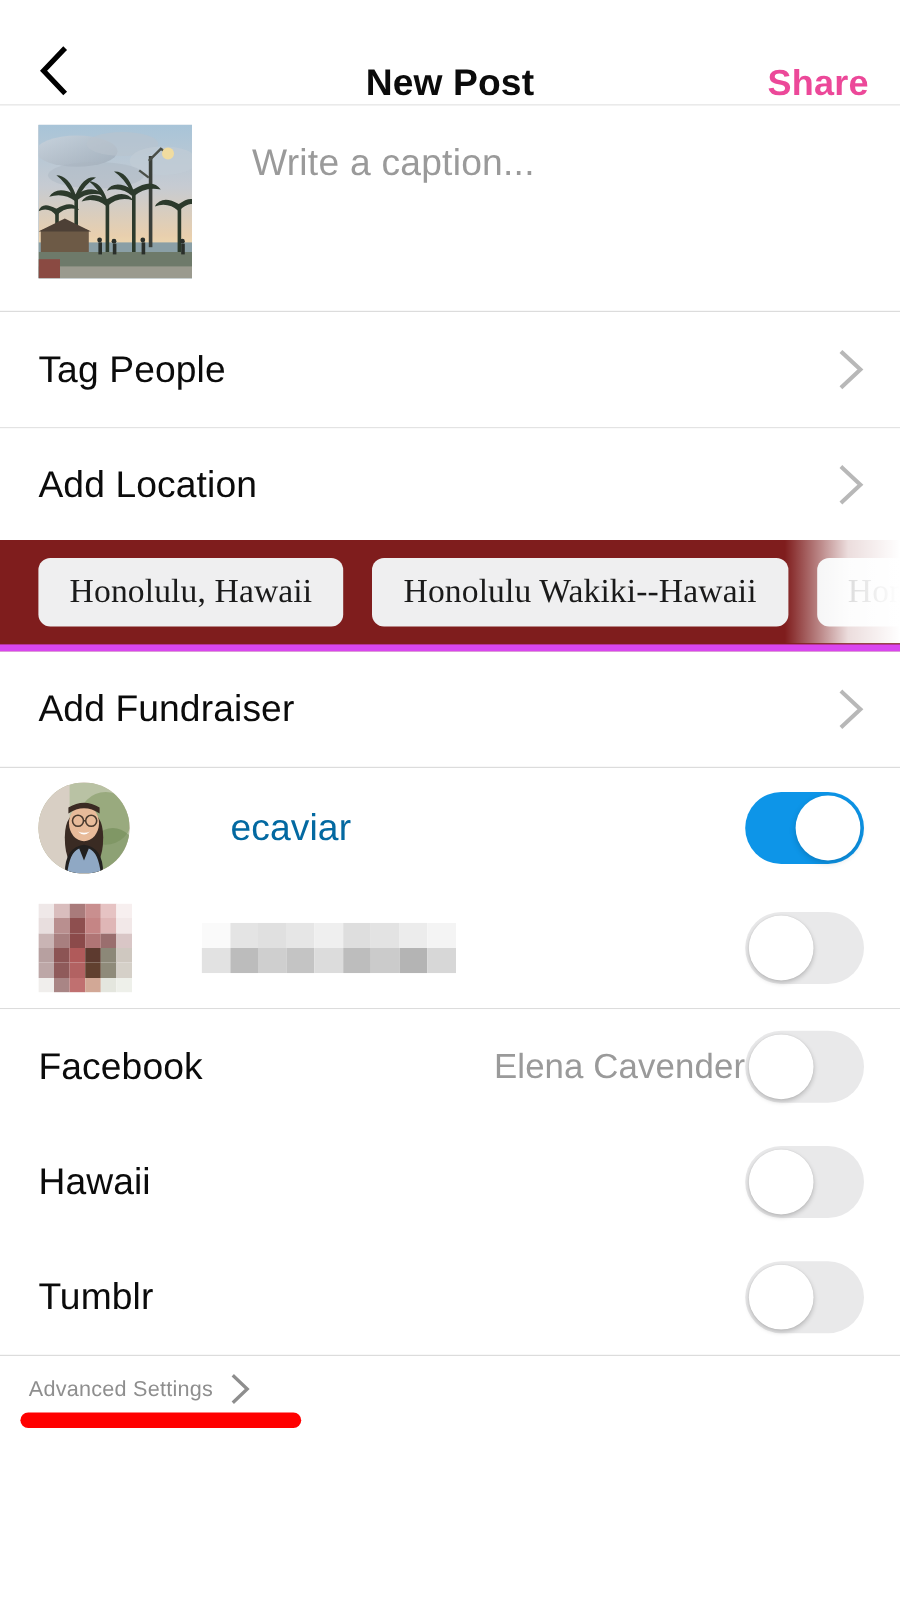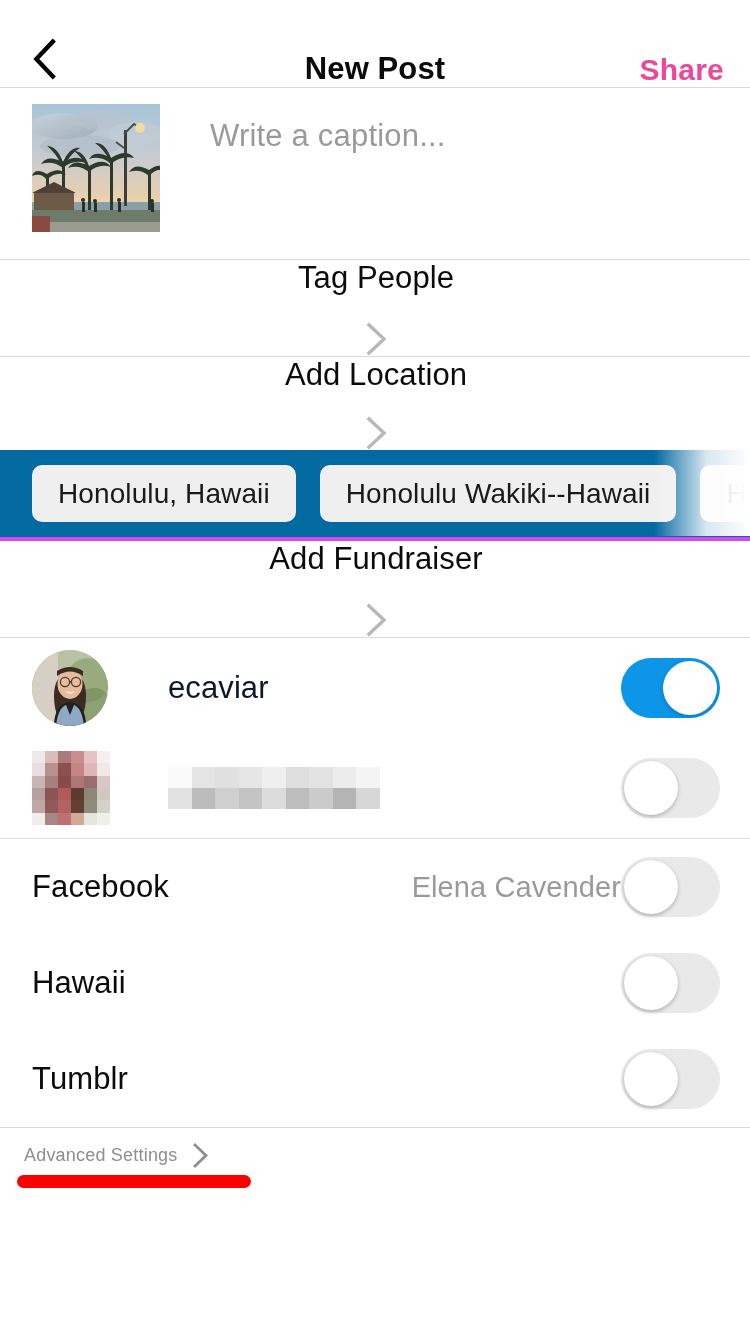--- a/index.html
+++ b/index.html
@@ -103,21 +103,20 @@
   .caption-input::placeholder { color: #9a9a9a; opacity: 1; }
 
   
   .row {
     display: flex;
     align-items: center;
     padding: 0 30px 0 32px;
     box-sizing: border-box;
     background: #ffffff;
     position: relative;
-    flex-direction: column;
   }
   .row-sep { border-bottom: 1px solid #dcdcdc; }
   .row-label {
     font-size: 31px;
     color: #0b0b0b;
     letter-spacing: 0.1px;
   }
   .row-spacer { flex: 1; }
   .row-value {
     font-size: 29px;
@@ -139,24 +138,25 @@
   }
 
   .h-tag    { height: 97px; }
   .h-loc    { height: 93px; }
   .h-fund   { height: 97px; }
   .h-other  { height: 96px; }
 
   
   .chips-wrap {
     height: 87px;
-    background: #0369a1;
-    border-bottom: 4px solid #d946ef;
+    background: #7f1d1d;
+    border-bottom: 6px solid #d946ef;
     position: relative;
     overflow: hidden;
+    font-family: Liberation Serif, serif;
   }
   .chips {
     display: flex;
     align-items: center;
     gap: 24px;
     padding: 0 0 0 32px;
     height: 87px;
     box-sizing: border-box;
   }
   .chip {
@@ -195,23 +195,23 @@
   .avatar-circle {
     width: 76px;
     height: 76px;
     border-radius: 50%;
     overflow: hidden;
     flex: 0 0 auto;
     background: #cbb9a8;
   }
   .avatar-circle svg { display: block; width: 76px; height: 76px; }
   .acct-name {
-    margin-left: 60px;
+    margin-left: 84px;
     font-size: 31px;
-    color: #0f172a;
+    color: #0369a1;
     letter-spacing: 0.1px;
   }
 
   
   .pix-avatar {
     width: 78px;
     height: 74px;
     flex: 0 0 auto;
     display: grid;
     grid-template-columns: repeat(6, 1fr);

